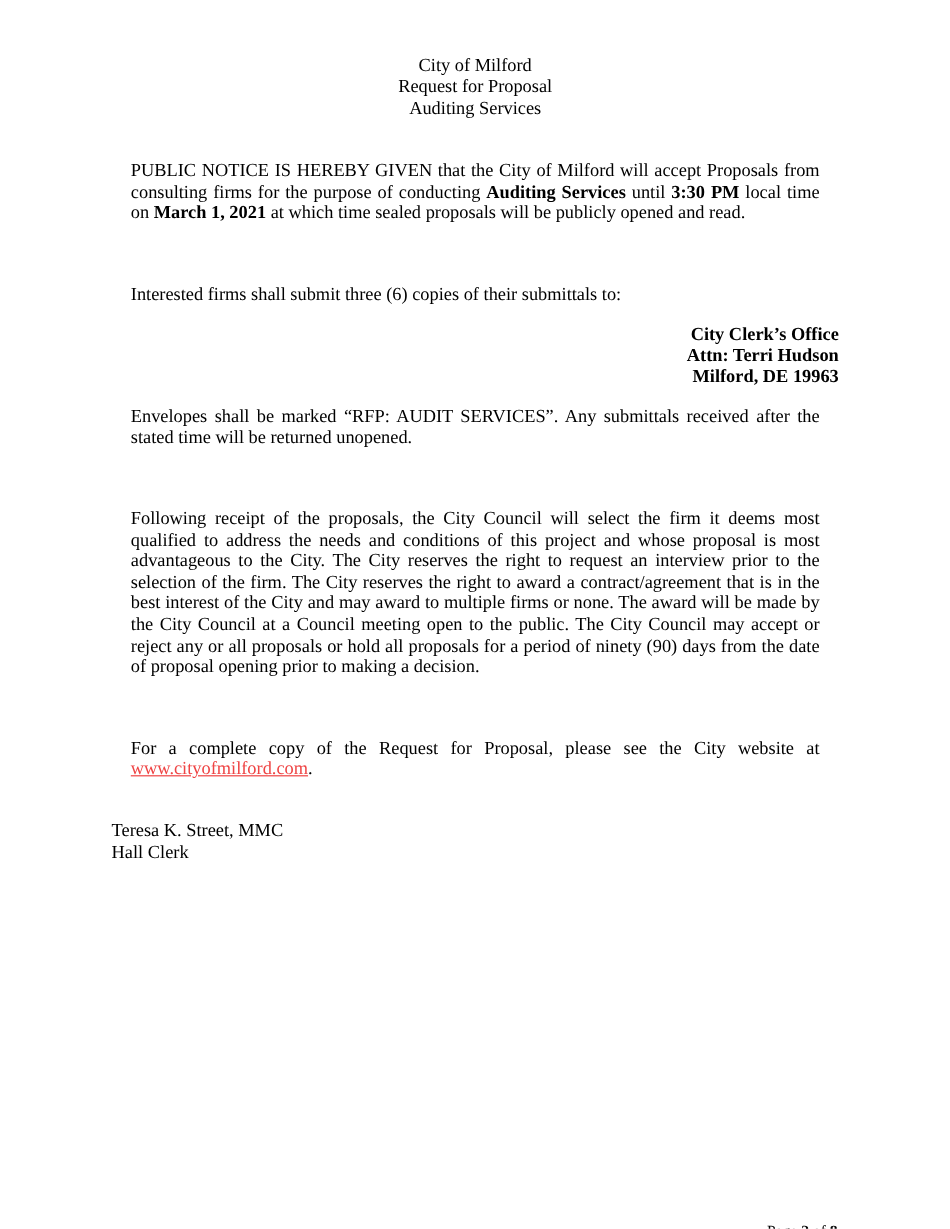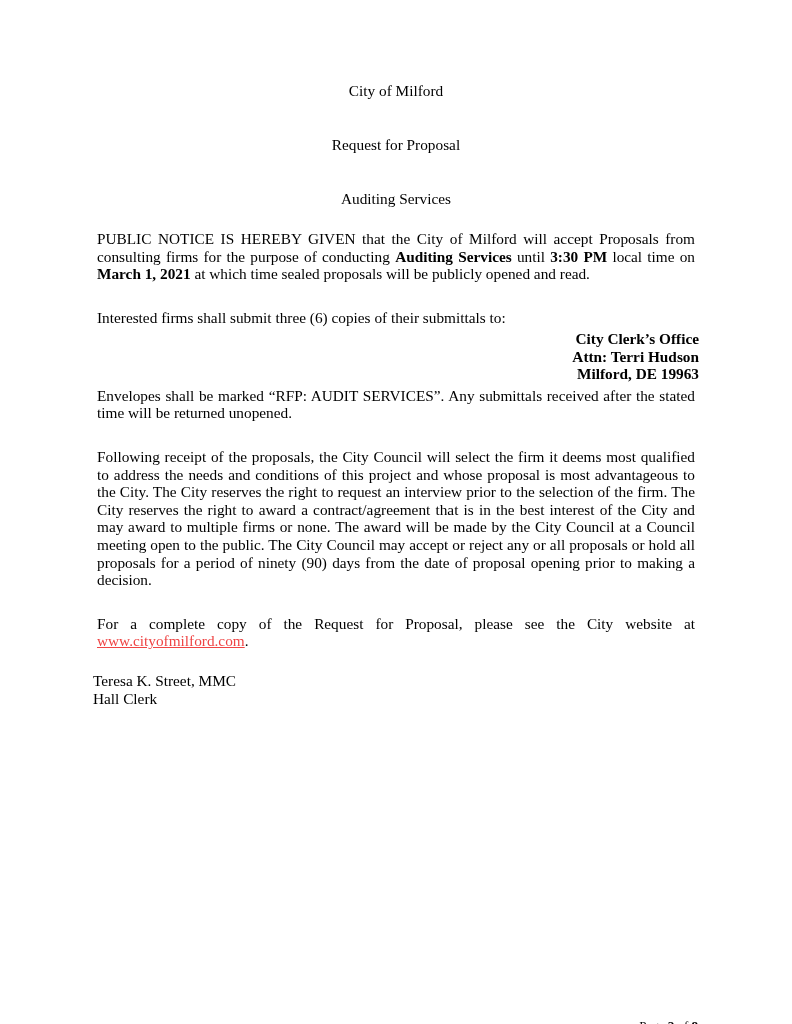--- a/index.html
+++ b/index.html
@@ -3,22 +3,22 @@
 <meta charset="utf-8">
 <style>
   html, body { margin: 0; padding: 0; background: #ffffff; }
   body {
     width: 792px; height: 1024px; position: relative; overflow: hidden;
     font-family: "Liberation Serif", "DejaVu Serif", serif;
     color: #000; font-size: 15.3px; line-height: 17.6px;
   }
   .page { position: absolute; left: 93px; top: 46px; width: 606px; }
   .header { text-align: center; }
-  .header div { height: 18px; margin-top: 36px; }
-  p { margin: 4px; text-align: justify; }
+  .header div { height: 18px; }
+  p { margin: 16px; text-align: justify; }
   .gap { height: 18px; }
   .address { text-align: right; font-weight: bold; }
   .address div { height: 17.5px; }
   a.link { color: #ef4444; text-decoration: underline; }
   .sig div { height: 18px; }
   .footer { position: absolute; right: 94px; top: 1017px; font-size: 13px; }
   .footer b { font-weight: bold; }
 </style>
 </head>
 <body>

